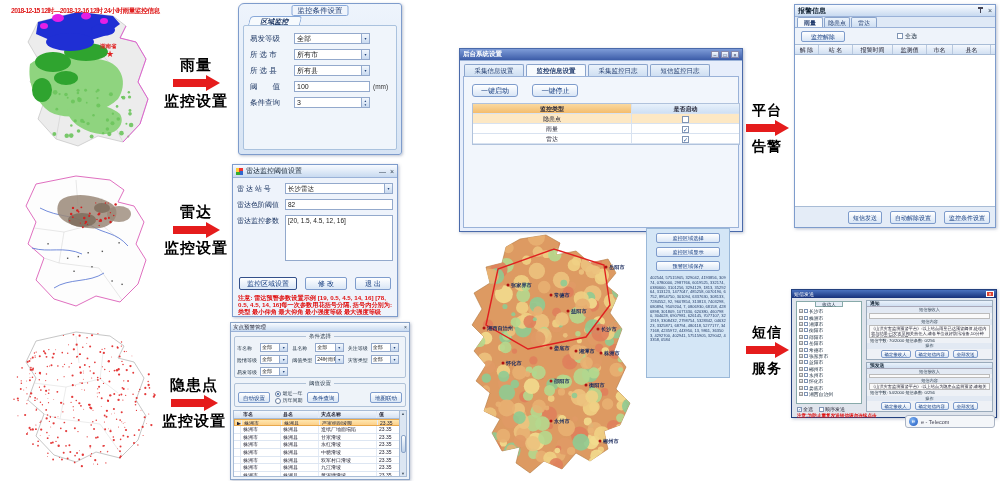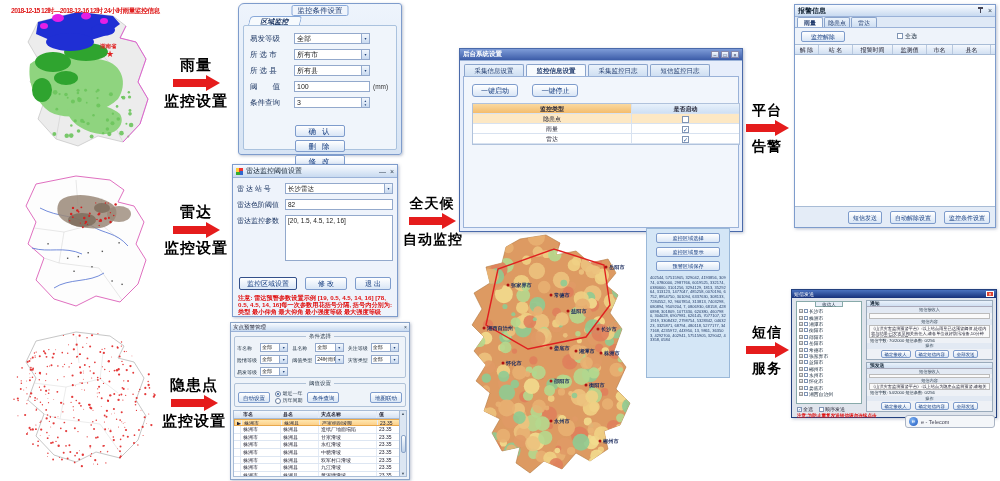--- a/index.html
+++ b/index.html
@@ -627,28 +627,20 @@
     <div class="t">监控设置</div>
   </div>
   <div class="flow" style="left:156px;top:376px;width:76px">
     <div class="t">隐患点</div>
     <div class="arrowR">
         <span class="bar"></span>
         <span class="head"></span>
       </div>
     <div class="t">监控设置</div>
   </div>
-  <div class="flow small" style="left:403px;top:194px;width:58px">
-    <div class="t">全天候</div>
-    <div class="arrowR">
-        <span class="bar"></span>
-        <span class="head"></span>
-      </div>
-    <div class="t">自动监控</div>
-  </div>
   <div class="flow small" style="left:741px;top:323px;width:52px">
     <div class="t">短信</div>
     <div class="arrowR" style="width:46px">
         <span class="bar" style="width:30px"></span>
         <span class="head" style="left:31px"></span>
       </div>
     <div class="t">服务</div>
   </div>
   <div class="flow small" style="left:741px;top:101px;width:52px">
     <div class="t">平台</div>
@@ -681,25 +673,20 @@
             <div class="inp cctrl">100</div>
             <span class="csuffix">(mm)</span>
           </div>
           <div class="crow">
             <span class="clabel">条件查询</span>
             <div class="inp cctrl spinwrap">3<span class="spinbtn">
                 <span>▴</span>
                 <span>▾</span>
               </span></div>
           </div>
-        </div>
-      <div id="cond-buttons">
-          <div class="btn cbtn">确 认</div>
-          <div class="btn cbtn">删 除</div>
-          <div class="btn cbtn">修 改</div>
         </div>
     </div>
   </div>
 
   <div class="win" id="radar-win">
     <div class="tbar" id="radar-tbar">
       <span id="radar-icon"></span>
       <span class="ttl">雷达监控阈值设置</span>
       <span class="wctl">—</span>
       <span class="wctl">×</span>

